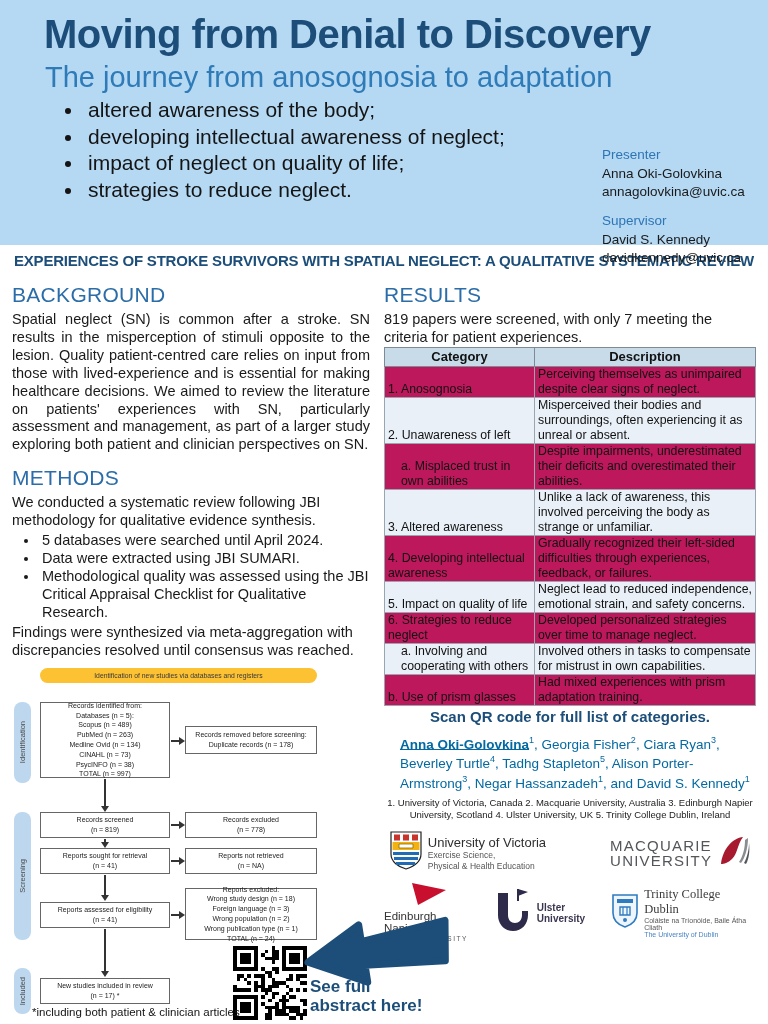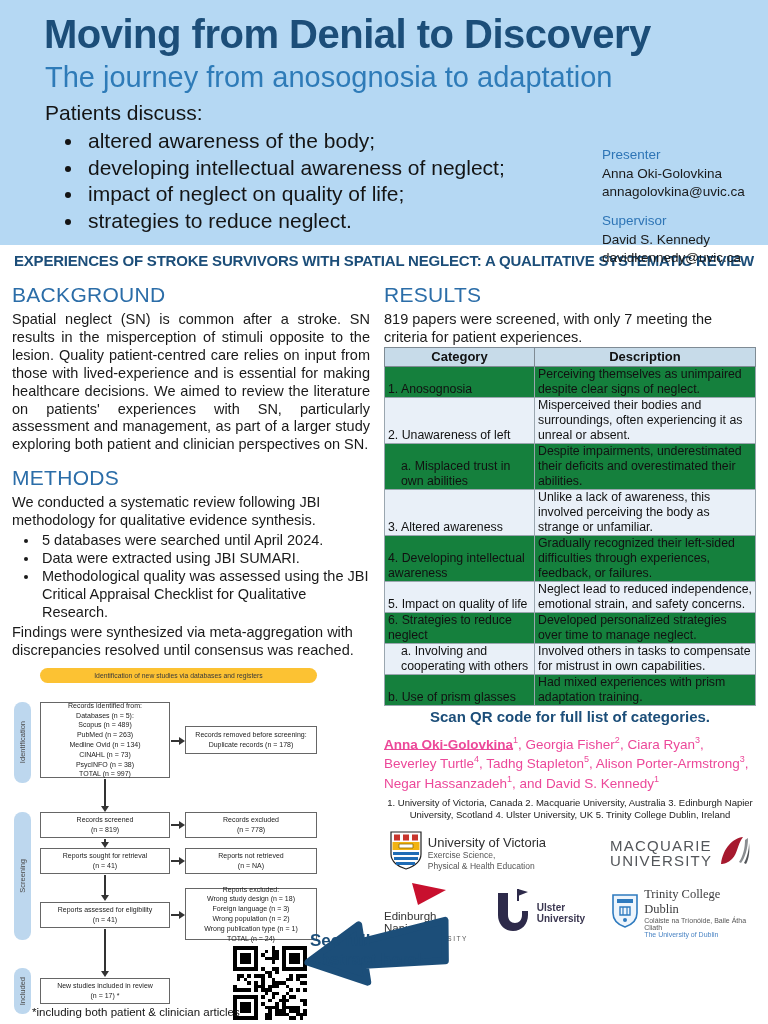--- a/index.html
+++ b/index.html
@@ -55,25 +55,25 @@
 
   
   .highlights-title{ text-align:center; font-size:19px; font-weight:700; color:#1c4e79; margin:15px 0 8px; }
   table.highlights{ width:100%; border-collapse:collapse; font-size:12.3px; line-height:1.22; color:#111; }
   table.highlights th{ background:#c7dbe9; border:1px solid #7f8b94; font-size:13px; padding:1px 8px; }
   table.highlights td{ border-left:1px solid #9aa6af; border-right:1px solid #9aa6af; border-top:1px solid #9aa6af; padding:0 3px; }
   table.highlights tr:last-child td{ border-bottom:1px solid #9aa6af; }
   td.cat{ width:150px; vertical-align:bottom; }
   td.cat.indent{ padding-left:16px; }
   td.desc{ vertical-align:top; }
-  tr.row-a td{ background:#15803d;margin-left:21px; }
+  tr.row-a td{ background:#be185d;margin-left:21px; }
   tr.row-b td{ background:#e9f0f8; }
 
   .scan{ text-align:center; font-weight:700; font-size:15px; color:#1c4e79; margin:2px 0 9px; }
-  .authors{ font-size:13.5px; line-height:1.42; color:#ec4899; }
+  .authors{ font-size:13.5px; line-height:1.42; color:#0369a1;margin-left:16px; }
   .authors .lead{ font-weight:700; text-decoration:underline; }
   .authors sup{ font-size:9px; }
   .affiliations{ font-size:9.5px; line-height:1.35; color:#222; text-align:center; margin-top:4px; }
 
   
   .logos-row{ display:flex; justify-content:center; align-items:center; }
   .logos-row1{ gap:64px; margin-top:9px; }
   .logos-row2{ gap:26px; margin-top:8px; }
   .logo{ display:flex; align-items:center; gap:5px; }
   .uvic-text .nm{ font-size:13px; color:#2f2f2f; }
@@ -82,32 +82,31 @@
   .napier{ flex-direction:column; gap:1px; align-items:center; }
   .napier .nm{ font-size:11.5px; color:#333; }
   .napier .sb{ font-size:6.5px; letter-spacing:1.5px; color:#555; align-self:flex-end; }
   .ulster-text{ font-weight:700; font-size:10px; color:#3a3650; line-height:1.1; }
   .tcd-text .nm{ font-family:"Liberation Serif", serif; font-size:12.5px; color:#3b3b3d; }
   .tcd-text .sb1{ font-size:7px; color:#555; }
   .tcd-text .sb2{ font-size:7px; color:#4a84c4; }
 
   
   .see-arrow{ position:absolute; left:303px; top:918px; width:152px; height:66px; transform:rotate(-9deg); }
-  .callout{ position:absolute; left:310px; top:932px; width:118px; font-weight:700; font-size:17px;
+  .callout{ position:absolute; left:310px; top:978px; width:118px; font-weight:700; font-size:17px;
             line-height:1.1; color:#1c4e79; }
 </style>
 </head>
 <body>
 
 <div class="poster">
 
   <div class="header">
     <div class="title">Moving from Denial to Discovery</div>
     <div class="subtitle">The journey from anosognosia to adaptation</div>
-    <div class="patients">Patients discuss:</div>
     <ul class="discuss-list">
         <li>altered awareness of the body;</li>
         <li>developing intellectual awareness of neglect;</li>
         <li>impact of neglect on quality of life;</li>
         <li>strategies to reduce neglect.</li>
       </ul>
     <div class="contact">
       <div class="lbl">Presenter</div>
       <div>Anna Oki-Golovkina</div>
       <div>annagolovkina@uvic.ca</div>

